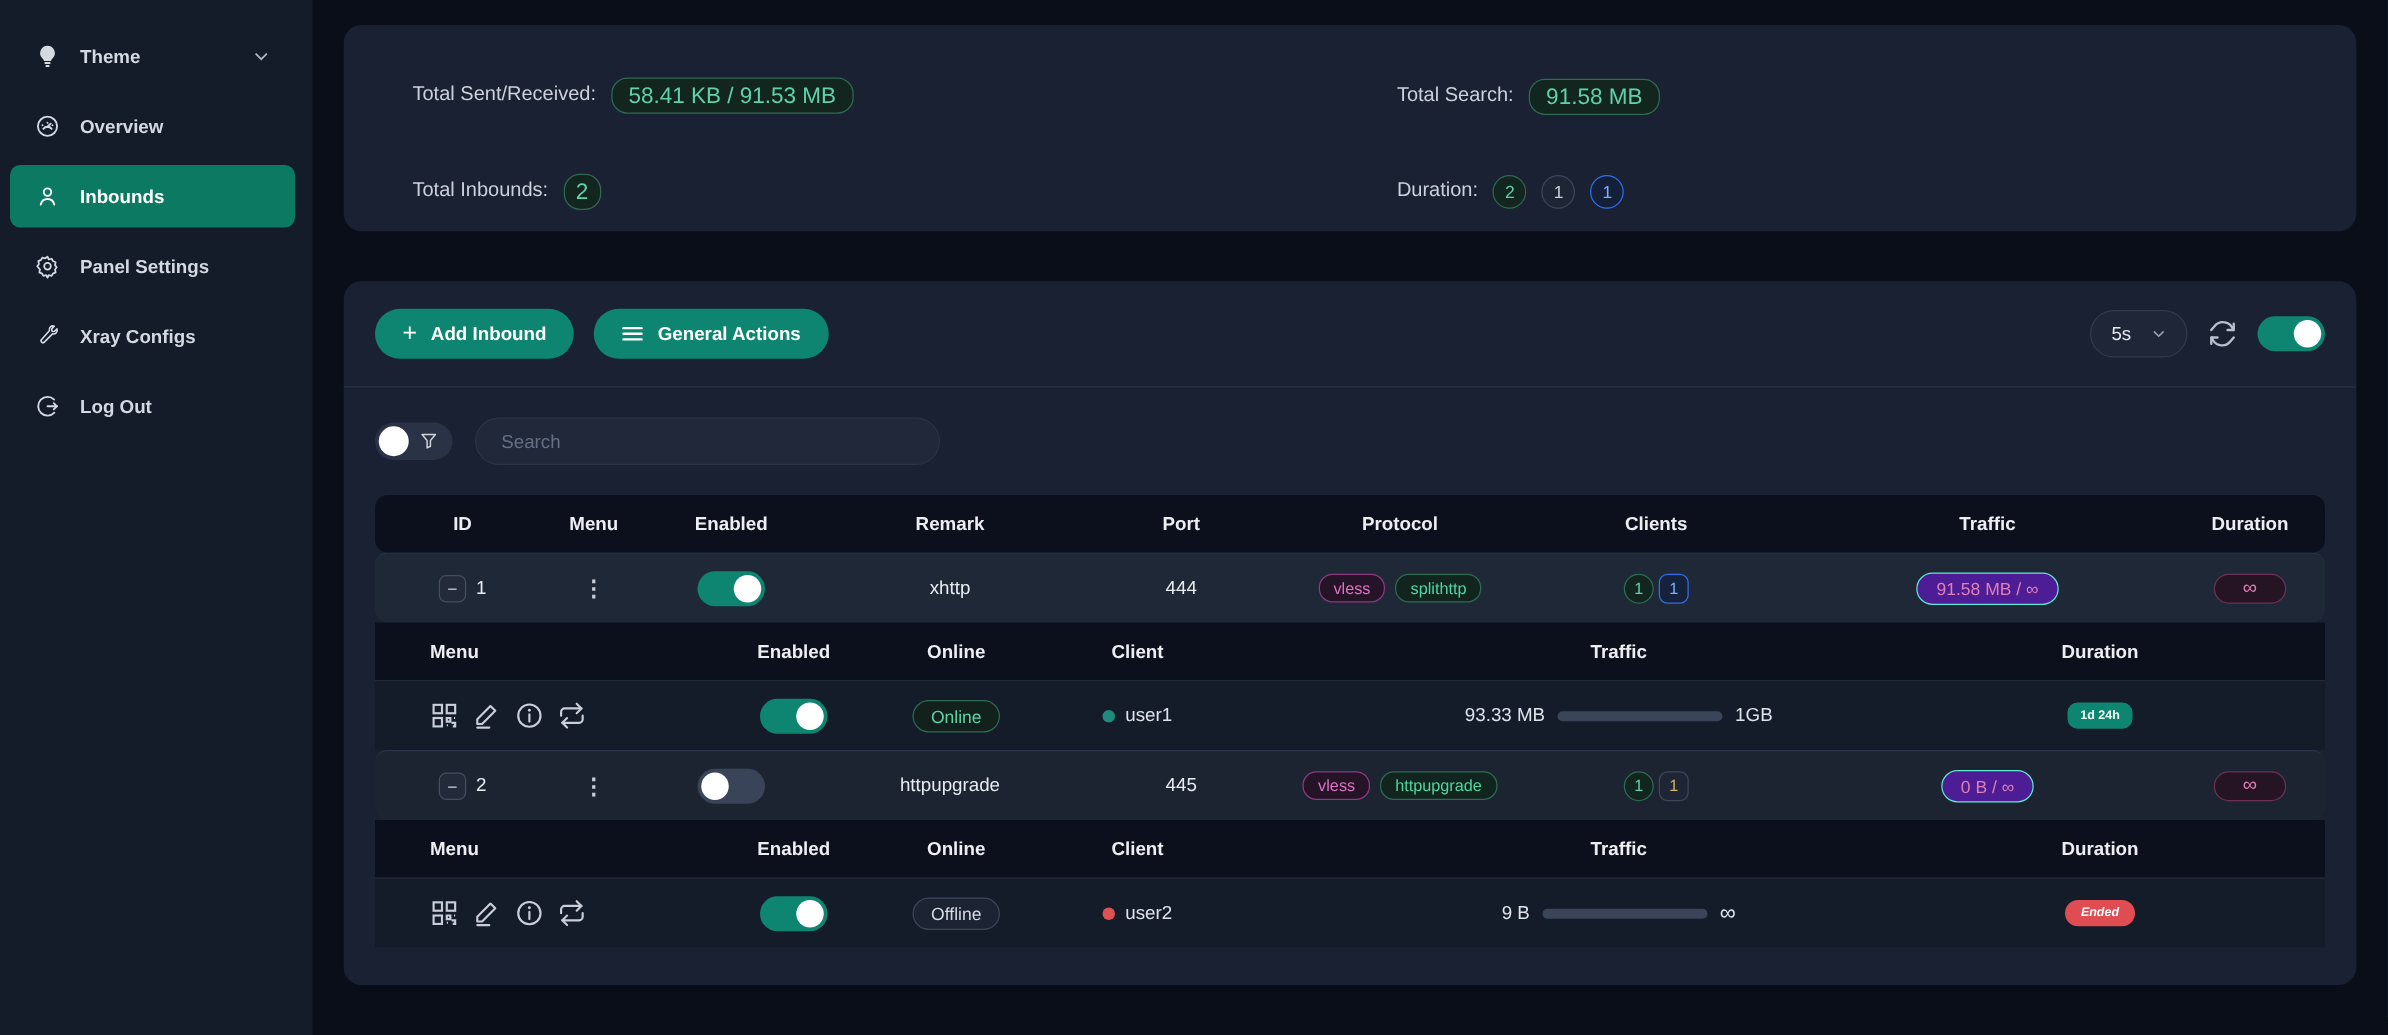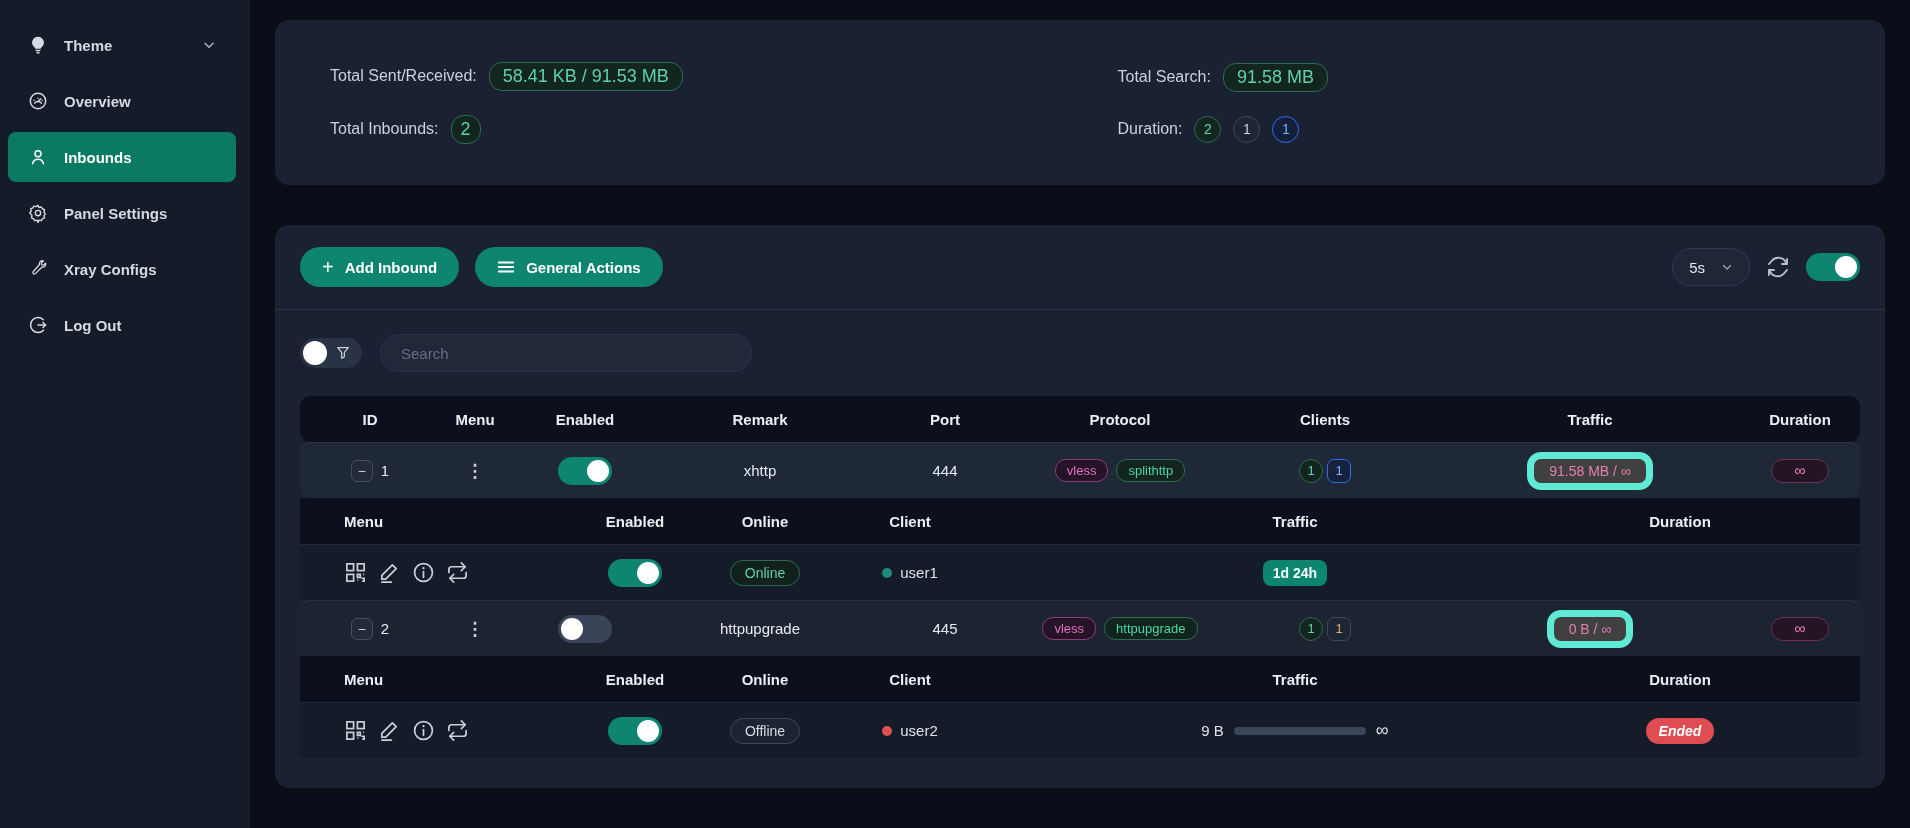--- a/index.html
+++ b/index.html
@@ -23,21 +23,21 @@
   .side-item .chev { margin-left:auto; opacity:.8; }
 
   
   main { flex:1; padding:20px 25px; }
   .card { background:#1a2132; border-radius:14px; }
 
   
   .stats-card { height:165px; display:flex; padding:30px 55px; }
   .stats-col { display:flex; flex-direction:column; justify-content:center; gap:24px; }
   .stats-col.left { flex:0 0 52.5%; }
-  .stat-row { display:flex; align-items:center; gap:12px; font-size:16px; color:#ccd1da; }
+  .stat-row { display:flex; align-items:center; gap:12px; font-size:16px; color:#ccd1da;margin-top:24px; }
   .pill {
     border:1px solid #2e6b52; background:#13251f; color:#5fd3a7;
     border-radius:13px; padding:3px 13px; font-size:18px; white-space:nowrap;
   }
   .pill.num { padding:3px 9px; }
   .cbadge {
     width:27px; height:27px; border-radius:50%; border:1px solid;
     display:inline-flex; align-items:center; justify-content:center; font-size:14px;
   }
   .cbadge.green { border-color:#2e6b52; background:#13251f; color:#5fd3a7; }
@@ -111,21 +111,21 @@
   .tag.pink  { border-color:#8f3a7e; color:#df72c3; background:#251327; }
   .tag.green { border-color:#2e6b52; color:#4fd6a0; background:#11241e; }
 
   .cb { height:24px; min-width:24px; display:inline-flex; align-items:center; justify-content:center; font-size:13px; border:1px solid; }
   .cb.circle { border-radius:50%; width:24px; border-color:#2e6b52; background:#13251f; color:#5fd3a7; }
   .cb.square-blue  { border-radius:7px; width:21px; border-color:#2f6fed; background:#16223c; color:#79b1ff; }
   .cb.square-amber { border-radius:7px; width:21px; border-color:#3d4759; background:#1e2636; color:#d8b45a; }
   .cell .cb + .cb { margin-left:-4px; }
 
   .traffic-pill {
-    border:7px solid #5eead4; color:#e27fb4; background:#404040;
+    border:1px solid #5eead4; color:#e27fb4; background:#4c1d95;
     border-radius:14px; padding:4px 15px; font-size:14px; white-space:nowrap;
   }
   .inf-pill {
     border:1px solid #6e3156; color:#e27fb4; background:#241424;
     border-radius:14px; padding:2px 22px; font-size:16px; cursor:pointer;
   }
 
   .menu-icons { display:flex; align-items:center; gap:11px; color:#c9ced8; }
   .menu-icons svg { cursor:pointer; }
 
@@ -137,21 +137,21 @@
   .dot.teal { background:#1f8a7d; }
   .dot.red  { background:#e05252; }
 
   .pbar { width:132px; height:8px; border-radius:4px; background:#3b455a; overflow:hidden; }
   .pfill { height:100%; border-radius:4px; }
   .pfill.teal { background:#12876f; }
   .pfill.purple { background:#8a4287; }
   .traffic-flex { display:flex; align-items:center; gap:10px; justify-content:center; }
   .inf-sym { font-size:18px; }
 
-  .dbadge { font-size:14px; font-weight:600; }
+  .dbadge { font-size:10px; font-weight:600; }
   .dbadge.green { background:#0e8570; color:#f2fffb; border-radius:8px; padding:5px 10px; }
   .dbadge.red   { background:#df4d52; color:#ffffff; border-radius:14px; padding:5px 13px;font-style:italic; }
 </style>
 </head>
 <body>
 
 <div class="app">
 
   <aside class="sidebar">
     <div class="side-item">
@@ -365,20 +365,25 @@
                 <span class="knob"></span>
               </span>
             </div>
           <div class="cell">
               <span class="status online">Online</span>
             </div>
           <div class="cell">
             <span class="dot teal"></span>
             <span>user1</span>
           </div>
+          <div class="cell traffic-flex">
+            <span>93.33 MB</span>
+            <span class="pbar"><span class="pfill teal" style="width: 9%;"></span></span>
+            <span>1GB</span>
+          </div>
           <div class="cell">
               <span class="dbadge green">1d 24h</span>
             </div>
           <div class="cell"></div>
         </div>
 
         <div class="row-main dim maingrid">
           <div class="cell">
             <span class="collapse-btn">−</span>
             <span>2</span>

